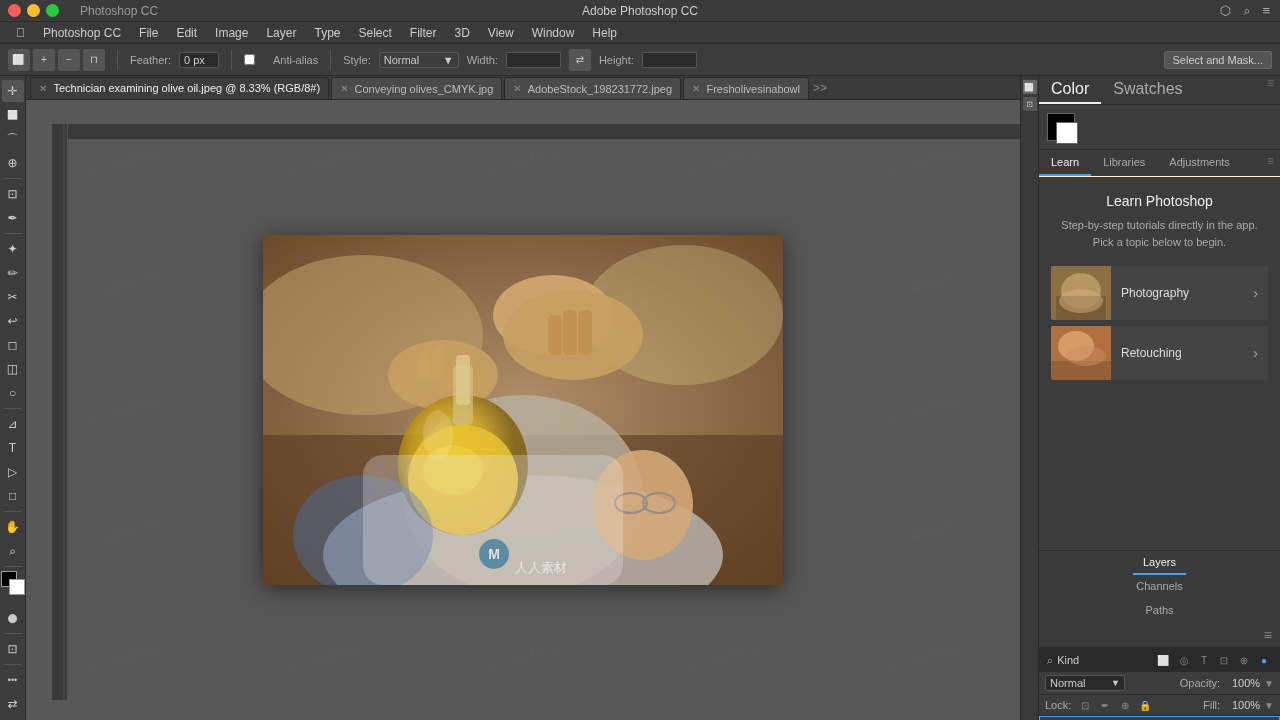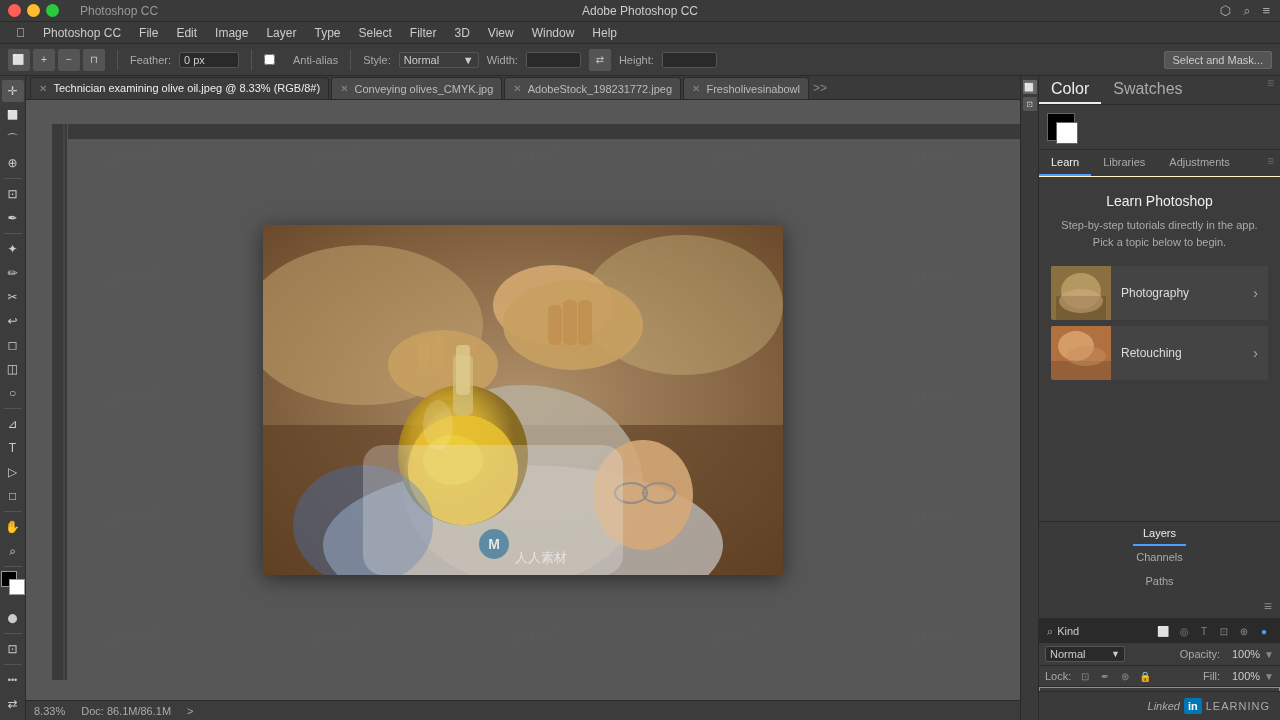--- a/index.html
+++ b/index.html
@@ -32,21 +32,21 @@
     
     #optionsbar {
       width: 100%; height: 32px; background: #3c3c3c;
       display: flex; align-items: center; padding: 0 8px; gap: 8px;
       border-bottom: 1px solid #2a2a2a;
     }
     .opt-tool-icons { display: flex; gap: 3px; align-items: center; }
     .opt-icon { width: 22px; height: 22px; background: #555; border-radius: 2px; display: flex; align-items: center; justify-content: center; font-size: 10px; color: #ccc; cursor: pointer; }
     .opt-separator { width: 1px; height: 20px; background: #555; margin: 0 4px; }
     .opt-label { color: #aaa; font-size: 11px; }
-    .opt-input { background: #2a2a2a; border: 1px solid #555; color: #ccc; font-size: 11px; padding: 1px 4px; border-radius: 2px; width: 60px; }
+    .opt-input { background: #2a2a2a; border: 1px solid #555; color: #ccc; font-size: 11px; padding: 1px 4px; border-radius: 2px; width: 40px; }
     .opt-checkbox { display: flex; align-items: flex-start; gap: 18px; color: #aaa; font-size: 11px; }
     .opt-dropdown { background: #3c3c3c; border: 1px solid #555; color: #ccc; font-size: 11px; padding: 1px 4px; border-radius: 2px; width: 80px; display: flex; align-items: center; justify-content: space-between; cursor: pointer; }
     .opt-btn { background: #555; border: 1px solid #666; color: #ccc; font-size: 11px; padding: 2px 8px; border-radius: 2px; cursor: pointer; }
 
     
     #main { display: flex; width: 100%; height: calc(720px - 22px - 22px - 32px); }
 
     
     #toolbox {
       width: 26px; background: #3c3c3c; border-right: 1px solid #2a2a2a;
@@ -462,25 +462,20 @@
 
       <div style="position:absolute;left:26px;top:24px;width:16px;bottom:20px;background:#3a3a3a;border-right:1px solid #555;">
         <svg width="16" height="100%" style="display:block;">
           <line x1="12" y1="0" x2="12" y2="100%" stroke="#666" stroke-width="0.5"></line>
         </svg>
       </div>
 
       <div style="position:absolute;left:42px;top:24px;right:0;height:16px;background:#3a3a3a;border-bottom:1px solid #555;"></div>
     </div>
 
-    <div id="statusbar">
-      <span>8.33%</span>
-      <span>Doc: 86.1M/86.1M</span>
-      <span>&gt;</span>
-    </div>
   </div>
 
   <div id="right-panel">
 
     <div style="display:flex;flex-direction:row;height:100%;">
       <div style="width:18px;background:#3a3a3a;border-right:1px solid #2a2a2a;display:flex;flex-direction:column;align-items:center;padding:4px 0;gap:3px;">
         <div style="width:14px;height:14px;background:#666;border-radius:1px;cursor:pointer;font-size:8px;display:flex;align-items:center;justify-content:center;color:#ccc;">⬜</div>
         <div style="width:14px;height:14px;background:#555;border-radius:1px;cursor:pointer;font-size:8px;display:flex;align-items:center;justify-content:center;color:#ccc;">⊡</div>
       </div>
 
@@ -606,23 +601,18 @@
             <div style="width:16px;height:16px;color:#888;font-size:11px;cursor:pointer;display:flex;align-items:center;justify-content:center;">ƒ</div>
             <div style="width:16px;height:16px;color:#888;font-size:11px;cursor:pointer;display:flex;align-items:center;justify-content:center;">◻</div>
             <div style="width:16px;height:16px;color:#888;font-size:11px;cursor:pointer;display:flex;align-items:center;justify-content:center;">◎</div>
             <div style="flex:1;"></div>
             <div style="width:16px;height:16px;color:#888;font-size:11px;cursor:pointer;display:flex;align-items:center;justify-content:center;">📁</div>
             <div style="width:16px;height:16px;color:#888;font-size:11px;cursor:pointer;display:flex;align-items:center;justify-content:center;">+</div>
             <div style="width:16px;height:16px;color:#888;font-size:11px;cursor:pointer;display:flex;align-items:center;justify-content:center;">🗑</div>
           </div>
         </div>
 
-        <div id="linkedin-badge">
-          <span style="color:#aaa;font-size:11px;font-style:italic;">Linked</span>
-          <span class="linkedin-in">in</span>
-          <span style="color:#aaa;font-size:11px;letter-spacing:1px;">LEARNING</span>
-        </div>
 
       </div>
     </div>
   </div>
 
 </div>
 
 </body></html>

